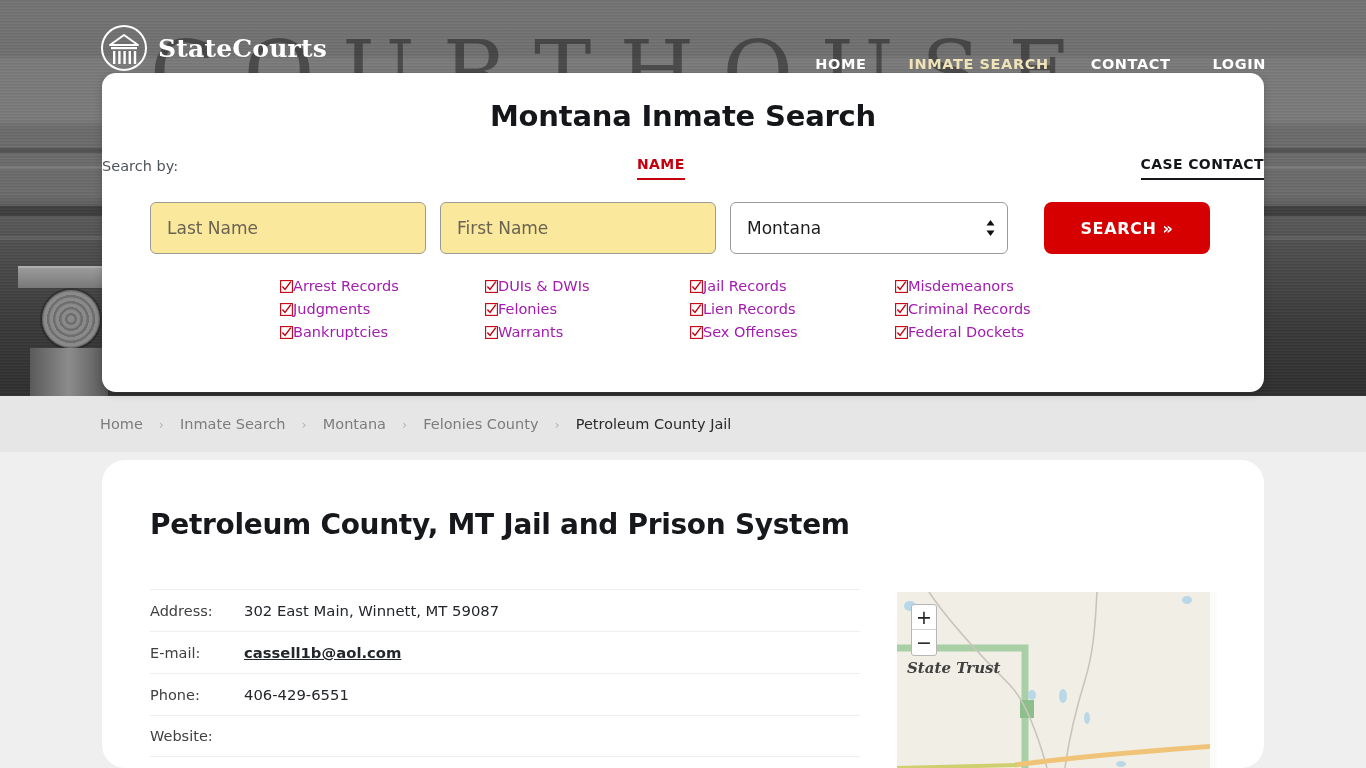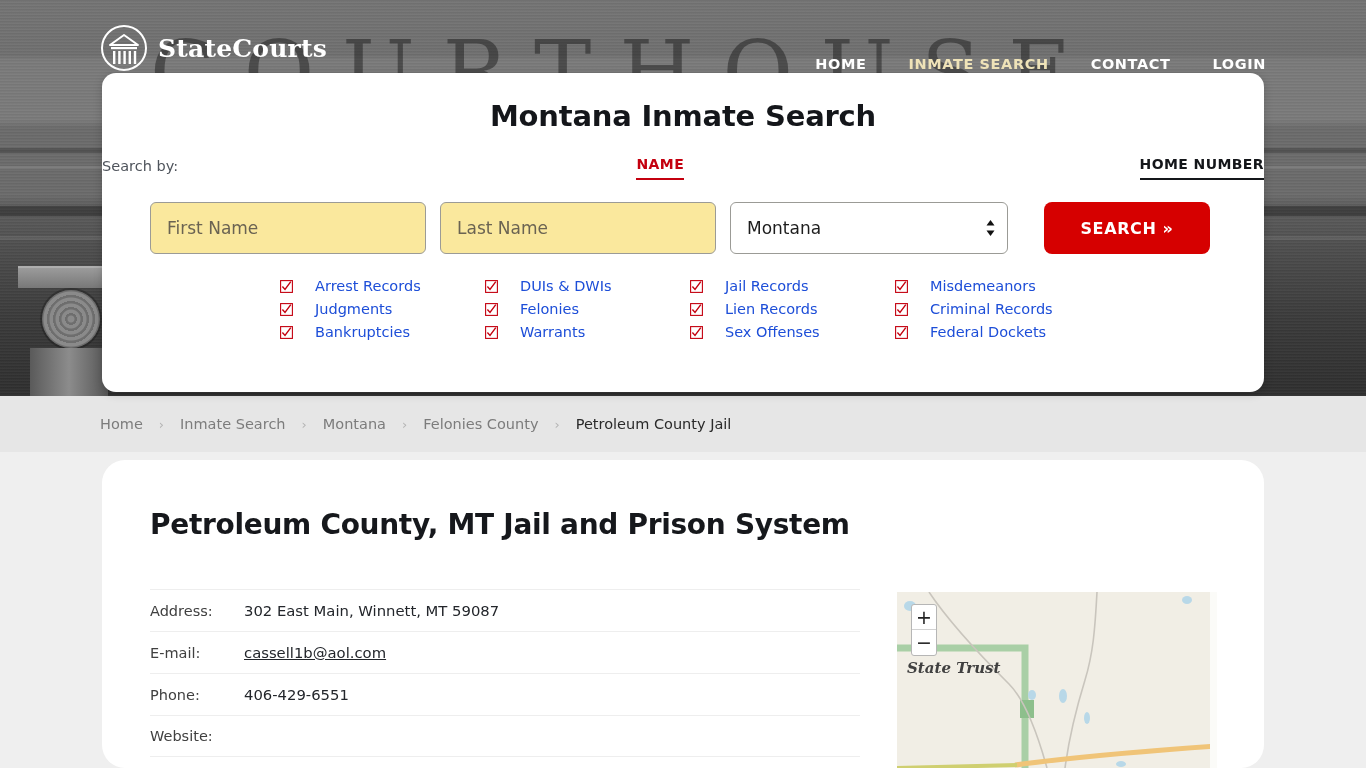--- a/index.html
+++ b/index.html
@@ -248,23 +248,23 @@
     display: grid;
     grid-template-columns: 205px 205px 205px 205px;
     justify-content: center;
     row-gap: 7px;
     margin-top: 24px;
     padding-left: 14px;
   }
   .chk {
     display: flex;
     align-items: center;
-    gap: 22px;
+    gap: 0;
     font-size: 14.5px;
-    color: #1d4ed8;
+    color: #a21caf;
   }
   .chk-box {
     width: 13px; height: 13px;
     flex: 0 0 13px;
     line-height: 0;
   }
 
   
   .crumbbar {
     position: absolute;
@@ -331,20 +331,21 @@
     vertical-align: middle;
   }
   .detail-table td {
     font-size: 14.8px;
     color: #23262b;
     padding: 12px 0;
   }
   .detail-table td a {
     color: #23262b;
     text-decoration: underline;
+    font-weight: bold;
   }
 
   
   .map {
     position: absolute;
     left: 897px;
     top: 592px;
     width: 320px;
     height: 176px;
     overflow: hidden;
@@ -422,26 +423,26 @@
     <a href="#">LOGIN</a>
   </nav>
 </div>
 
 <div class="search-card">
   <div class="search-title">Montana Inmate Search</div>
 
   <div class="searchby">
     <span class="searchby-label">Search by:</span>
     <span class="tab name">NAME</span>
-    <span class="tab case">HOME NUMBER</span>
+    <span class="tab case">CASE CONTACT</span>
   </div>
 
   <div class="form-row">
+    <input class="fld last" type="text" placeholder="Last Name" style="">
     <input class="fld first" type="text" placeholder="First Name" style="">
-    <input class="fld last" type="text" placeholder="Last Name" style="">
     <span class="select-wrap">
       <select class="sel">
         <option>Montana</option>
       </select>
       <span class="sel-arrows">
         <svg width="11" height="20" viewBox="0 0 11 20">
           <path d="M5.5 2 L9.5 7.5 L1.5 7.5 Z" fill="#111"></path>
           <path d="M5.5 18 L9.5 12.5 L1.5 12.5 Z" fill="#111"></path>
         </svg>
       </span>

